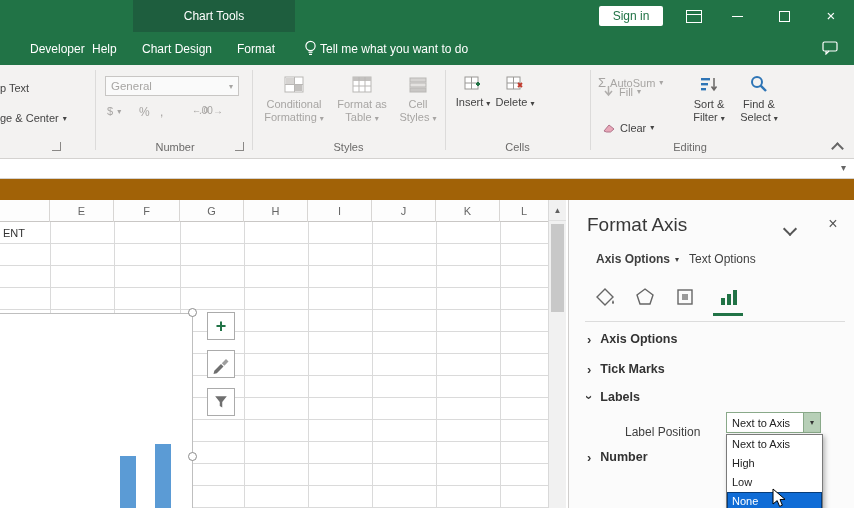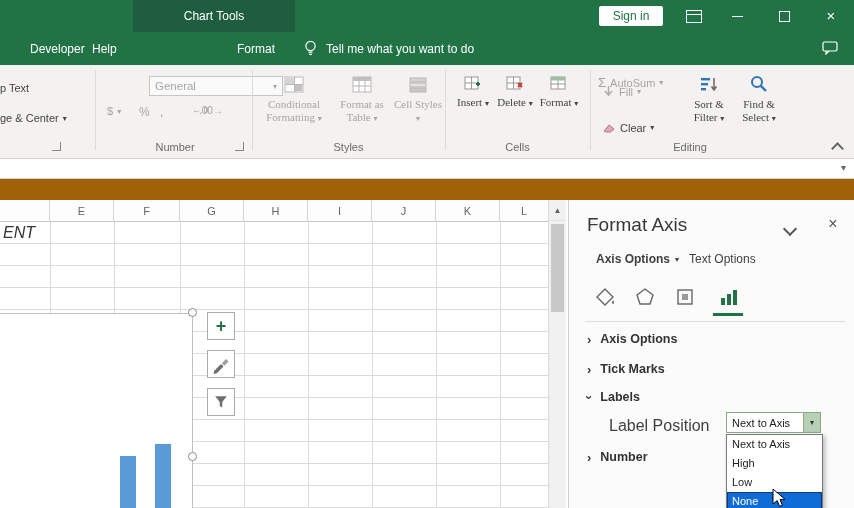--- a/index.html
+++ b/index.html
@@ -15,49 +15,49 @@
           color:#217346;font-size:12px;display:flex;align-items:center;justify-content:center;cursor:default;}
   .dispopt{left:686px;top:10px;width:14px;height:11px;border:1px solid #fff;}
   .dispopt div{height:3px;border-bottom:1px solid #fff;}
   .min-line{left:732px;top:16px;width:11px;height:0;border-top:1px solid #fff;}
   .max-box{left:779px;top:11px;width:9px;height:9px;border:1px solid #fff;}
   .close-x{left:823px;top:6px;width:16px;height:20px;color:#fff;font-size:15px;line-height:20px;text-align:center;}
 
   
   .menubar{left:0;top:32px;width:854px;height:33px;background:#217346;}
   .mtab{position:absolute;top:0;height:33px;display:flex;align-items:center;color:#fff;font-size:12px;padding:0 4px;}
-  .tellme{position:absolute;top:0;height:33px;display:flex;align-items:center;color:#fff;font-size:12px;gap:8px;}
+  .tellme{position:absolute;top:0;height:33px;display:flex;align-items:center;color:#fff;font-size:12px;gap:2px;}
 
   
   .ribbon{left:0;top:65px;width:854px;height:93px;background:#f3f2f1;border-bottom:3px solid #ec4899;font-size:11px;color:#444;}
   .vdiv{position:absolute;top:5px;height:80px;width:1px;background:#dcdbda;}
   .group-label{position:absolute;top:76px;font-size:11px;color:#6b6a69;text-align:center;}
-  .big-btn{position:absolute;top:5px;height:80px;display:flex;flex-direction:column;align-items:center;gap:2px;padding-top:4px;box-sizing:border-box;font-family:Liberation Serif, serif;}
+  .big-btn{position:absolute;top:5px;height:80px;display:flex;flex-direction:column;align-items:center;gap:2px;padding-top:4px;box-sizing:border-box;}
   .big-btn .blabel{font-size:11px;line-height:13px;text-align:center;}
   .disabled, .disabled .blabel{color:#a7a5a3;}
   .arr{font-size:8px;color:inherit;}
   .combo{position:absolute;left:105px;top:11px;width:134px;height:20px;background:#fafafa;border:1px solid #c8c6c4;
-         box-sizing:border-box;display:flex;align-items:center;justify-content:space-between;padding:0 5px;color:#a7a5a3;font-size:11.5px;margin-left:44px;}
+         box-sizing:border-box;display:flex;align-items:center;justify-content:space-between;padding:0 5px;color:#a7a5a3;font-size:11.5px;}
   .numbtn{position:absolute;top:40px;color:#a7a5a3;font-size:12px;}
   .smallrow{position:absolute;display:flex;align-items:center;gap:4px;font-size:11px;}
   .launcher{position:absolute;width:8px;height:8px;border-right:1px solid #8a8886;border-bottom:1px solid #8a8886;}
   .collapse-chev{position:absolute;left:833px;top:79px;width:7px;height:7px;border:solid #666;border-width:2px 2px 0 0;transform:rotate(-45deg);}
 
   
   .fbar{left:0;top:158px;width:854px;height:21px;background:#fff;border-top:1px solid #d4d2d0;border-bottom:1px solid #d4d2d0;box-sizing:border-box;}
   .fbar-chev{position:absolute;right:8px;top:3px;color:#666;font-size:10px;}
 
   
   .sheet{left:0;top:200px;width:568px;height:308px;background:#fff;}
   .colheads{position:absolute;left:0;top:0;width:548px;height:22px;display:flex;background:#fdfdfd;border-bottom:1px solid #c9c7c5;box-sizing:border-box;}
   .colheads span{display:block;height:22px;line-height:22px;text-align:center;font-size:11px;color:#666;border-right:1px solid #d8d6d4;box-sizing:border-box;}
   .gridbody{position:absolute;left:0;top:22px;width:548px;height:286px;
             background-image:repeating-linear-gradient(to bottom,#ffffff 0 21px,#dadada 21px 22px);}
   .vline{position:absolute;top:22px;height:286px;width:1px;background:#dadada;}
-  .cellText{position:absolute;left:3px;top:22px;height:22px;line-height:22px;font-size:16px;color:#333;font-style:italic;}
+  .cellText{position:absolute;left:3px;top:22px;height:22px;line-height:22px;font-size:11px;color:#333;}
   .chart{position:absolute;left:0;top:113px;width:193px;height:195px;background:#fff;border-top:1px solid #bfbfbf;border-right:1px solid #bfbfbf;box-sizing:border-box;}
   .bar{position:absolute;background:#5b9bd5;width:16px;}
   .handle{position:absolute;width:9px;height:9px;border-radius:50%;background:#fff;border:1px solid #8c8c8c;box-sizing:border-box;}
   .chart-sq{position:absolute;left:207px;width:28px;height:28px;background:#fff;border:1px solid #ababab;box-sizing:border-box;
             display:flex;align-items:center;justify-content:center;}
   .chart-sq .plus{color:#217346;font-size:18px;font-weight:700;line-height:1;}
   .vscroll{position:absolute;left:548px;top:0;width:18px;height:308px;background:#f1f1f1;border-left:1px solid #d9d9d9;box-sizing:border-box;}
   .vscroll .up{height:20px;border-bottom:1px solid #e0e0e0;display:flex;align-items:center;justify-content:center;color:#606060;font-size:8px;}
   .vscroll .thumb{position:absolute;left:2px;top:24px;width:13px;height:88px;background:#c8c8c8;}
 
@@ -67,21 +67,21 @@
   .pane-chev{position:absolute;left:216px;top:24px;width:8px;height:8px;border:solid #555;border-width:0 0 2px 2px;transform:rotate(-45deg);}
   .pane-close{position:absolute;left:254px;top:14px;width:20px;height:20px;color:#555;font-size:16px;text-align:center;line-height:20px;}
   .pane-tab{position:absolute;top:52px;font-size:12px;color:#3f3f3f;display:flex;gap:5px;align-items:center;}
   .picon{position:absolute;top:84px;width:28px;height:26px;display:flex;align-items:center;justify-content:center;}
   .sel-underline{position:absolute;top:113px;width:30px;height:3px;background:#217346;}
   .pane-sep{position:absolute;left:16px;top:121px;width:260px;height:1px;background:#dcdcdc;}
   .section-row{position:absolute;left:18px;display:flex;align-items:center;gap:9px;}
   .exp{display:inline-block;font-weight:700;color:#3a3a3a;font-size:13px;line-height:1;}
   .exp.open{transform:rotate(90deg);}
   .sec-label{font-weight:700;font-size:12.5px;color:#333;}
-  .plain-label{position:absolute;left:40px;font-size:16px;color:#3f3f3f;}
+  .plain-label{position:absolute;left:56px;font-size:12px;color:#3f3f3f;margin-top:8px;}
   .combo2{position:absolute;left:157px;top:212px;width:95px;height:21px;background:#fff;border:1px solid #89a989;box-sizing:border-box;
           display:flex;align-items:center;font-size:11px;color:#222;}
   .combo2 .val{padding-left:5px;flex:1;}
   .combo2 .btn{width:17px;height:100%;background:#b7cfb7;border-left:1px solid #89a989;display:flex;align-items:center;justify-content:center;font-size:8px;color:#333;box-sizing:border-box;}
   .ddlist{position:absolute;left:157px;top:234px;width:97px;height:78px;background:#fff;border:1px solid #7a7a7a;box-sizing:border-box;box-shadow:2px 2px 5px rgba(0,0,0,.28);}
   .dditem{height:19px;line-height:19px;padding-left:5px;font-size:11px;color:#222;}
   .dditem.hl{background:#0f6cd6;color:#fff;box-shadow:inset 0 0 0 1px #073c78;}
 
   .cursor{position:absolute;left:772px;top:488px;}
 </style>
@@ -97,20 +97,21 @@
         <div></div>
       </div>
     <div class="abs min-line"></div>
     <div class="abs max-box"></div>
     <div class="abs close-x">×</div>
   </div>
 
   <div class="abs menubar">
     <div class="mtab" style="left:26px">Developer</div>
     <div class="mtab" style="left:88px">Help</div>
+    <div class="mtab" style="left:138px">Chart Design</div>
     <div class="mtab" style="left:233px">Format</div>
     <div class="tellme" style="left:303px">
       <svg width="15" height="17" viewBox="0 0 15 17">
         <circle cx="7.5" cy="6" r="4.6" fill="none" stroke="#fff" stroke-width="1.2"></circle>
         <line x1="5.5" y1="12.2" x2="9.5" y2="12.2" stroke="#fff" stroke-width="1.2"></line>
         <line x1="6" y1="14.4" x2="9" y2="14.4" stroke="#fff" stroke-width="1.2"></line>
       </svg>
       <span>Tell me what you want to do</span>
     </div>
     <svg class="abs" style="left:822px;top:9px" width="16" height="14" viewBox="0 0 16 14">
@@ -199,32 +200,20 @@
     </div>
     <div class="big-btn" style="left:452px;width:42px">
       <svg width="20" height="20" viewBox="0 0 20 20">
         <rect x="2" y="3" width="13" height="12" fill="#fff" stroke="#9a9896"></rect>
         <line x1="2" y1="9" x2="15" y2="9" stroke="#9a9896"></line>
           <line x1="8.5" y1="3" x2="8.5" y2="15" stroke="#9a9896"></line>
         <path d="M13 10 h4 M15 8 v4" stroke="#217346" stroke-width="2"></path>
       </svg>
       <div class="blabel">
         <span>Insert</span>
-        <span class="arr">▾</span>
-      </div>
-    </div>
-    <div class="big-btn" style="left:536px;width:46px">
-      <svg width="20" height="20" viewBox="0 0 20 20">
-        <rect x="2" y="3" width="14" height="12" fill="#fff" stroke="#9a9896"></rect>
-        <rect x="2" y="3" width="14" height="3.5" fill="#9fbf9f"></rect>
-        <line x1="2" y1="10" x2="16" y2="10" stroke="#9a9896"></line>
-          <line x1="9" y1="6.5" x2="9" y2="15" stroke="#9a9896"></line>
-      </svg>
-      <div class="blabel">
-        <span>Format</span>
         <span class="arr">▾</span>
       </div>
     </div>
     <div class="group-label" style="left:445px;width:145px">Cells</div>
     <div class="vdiv" style="left:590px"></div>
 
     <div class="smallrow" style="left:598px;top:10px;color:#a7a5a3">
       <span style="font-size:13px">Σ</span>
       <span>AutoSum</span>
       <span class="arr">▾</span>

